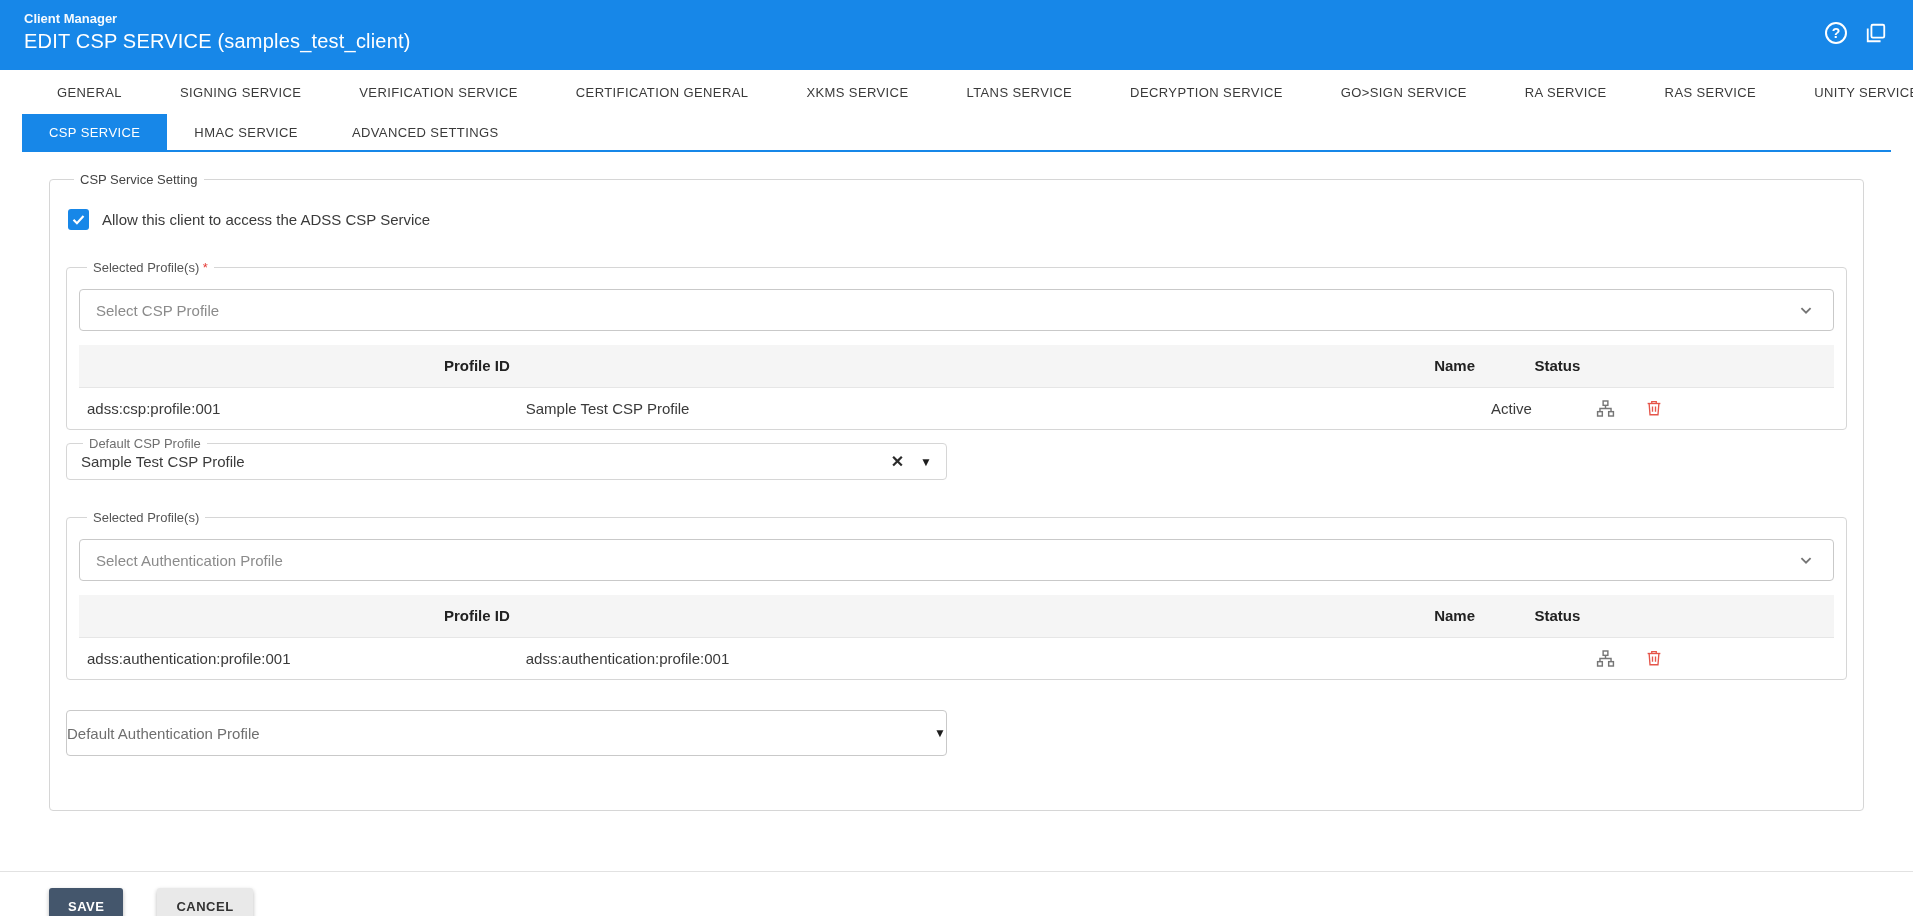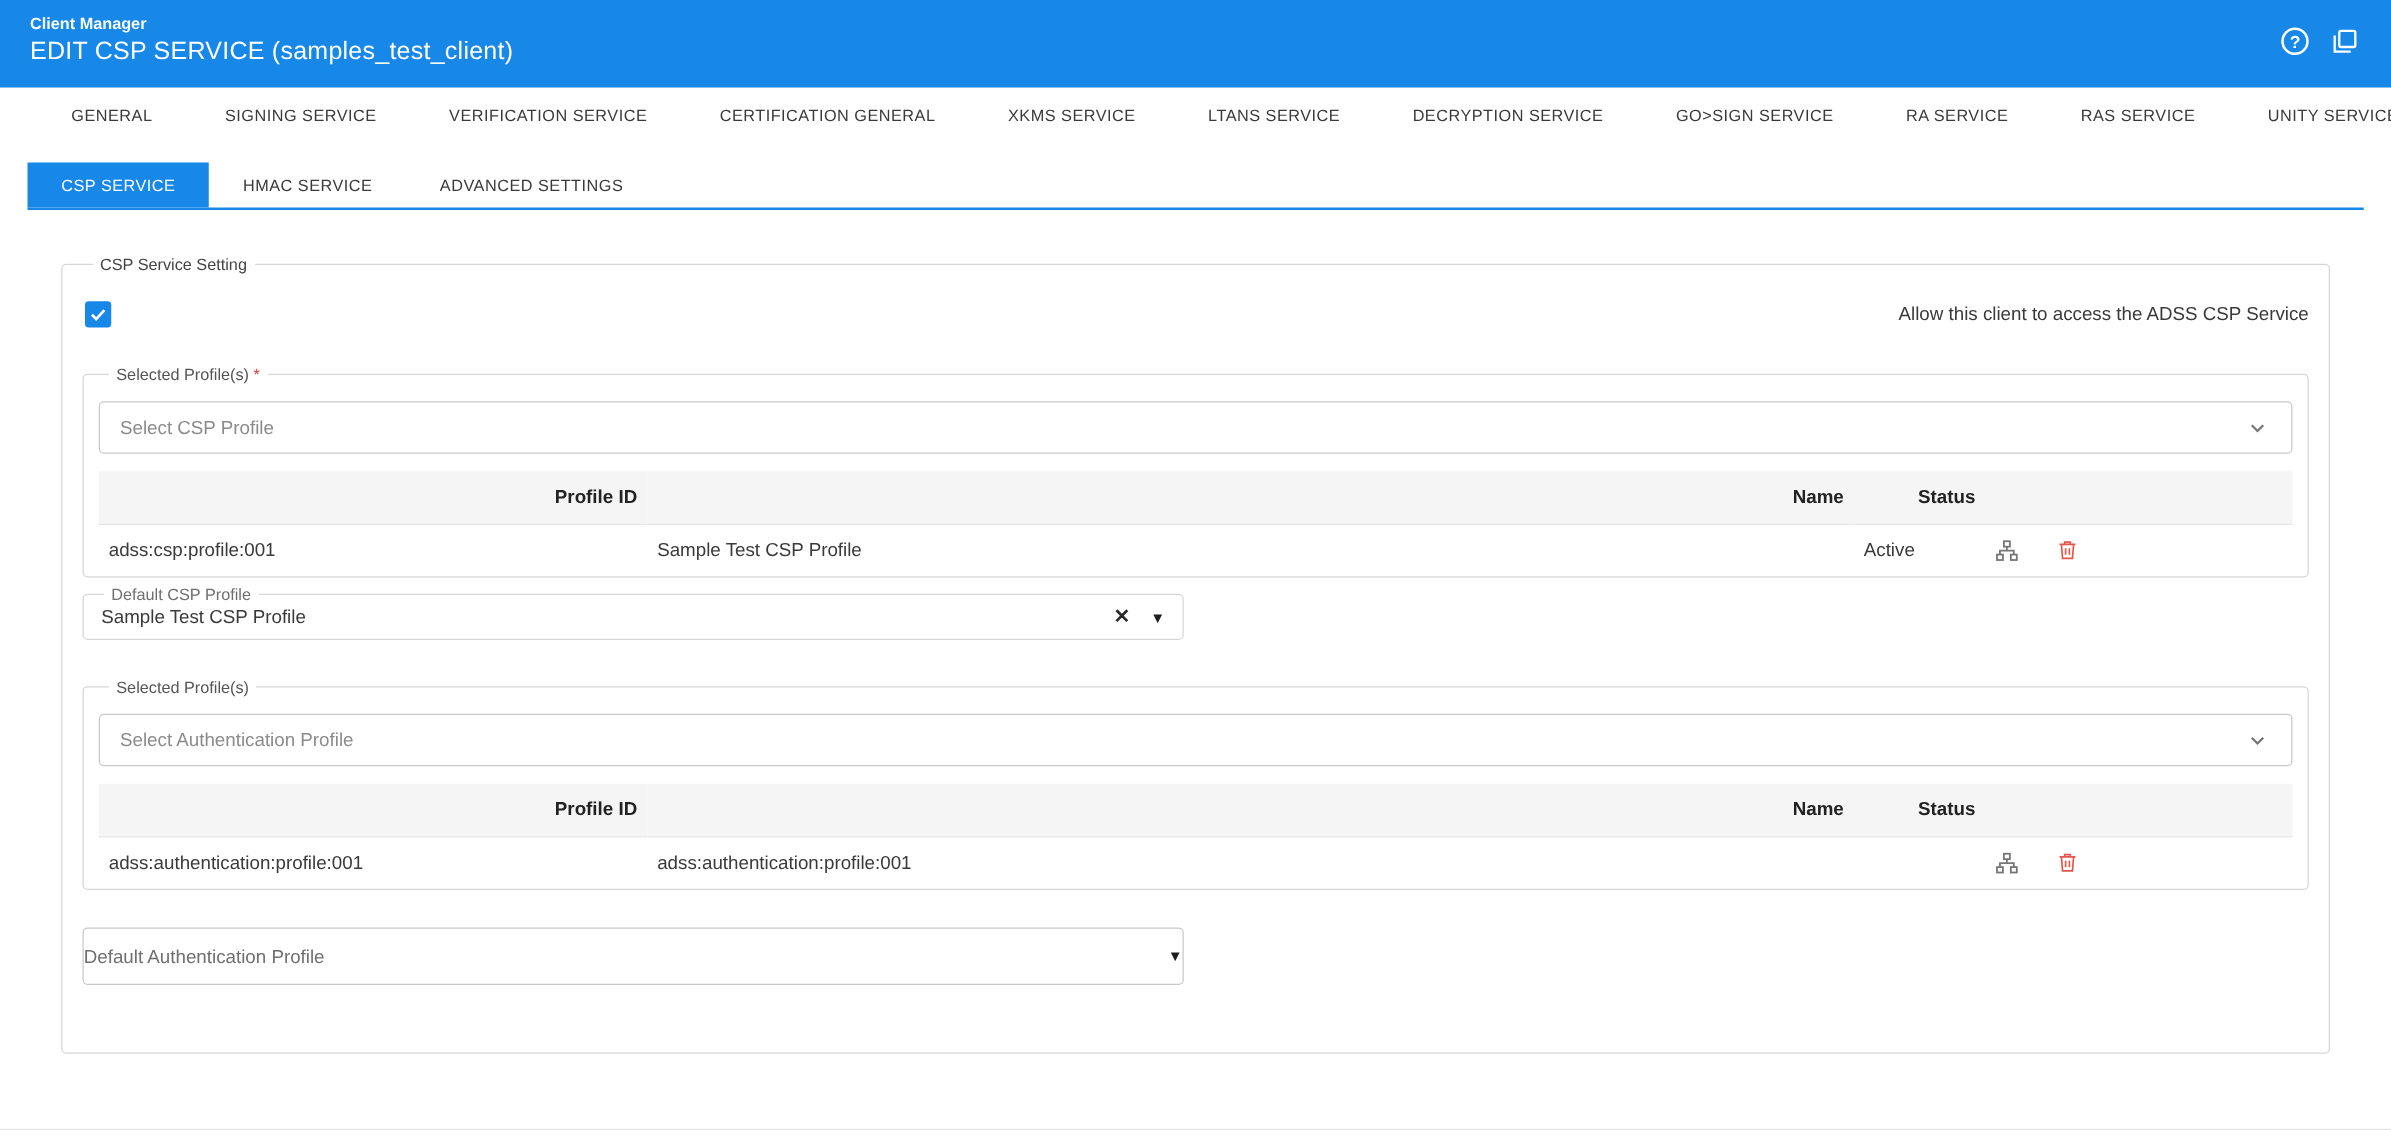--- a/index.html
+++ b/index.html
@@ -16,34 +16,34 @@
   .help-icon { width: 22px; height: 22px; border: 2px solid #fff; border-radius: 50%;
     display: flex; align-items: center; justify-content: center; font-size: 14px;
     font-weight: bold; cursor: pointer; }
   .copy-icon { cursor: pointer; display: flex; }
 
   
   .tabs-row1 { display: flex; padding-left: 28px; height: 44px; background: #fff; }
   .tab { display: flex; align-items: center; padding: 0 29px; font-size: 13px;
     font-weight: 500; color: #3a3a3a; letter-spacing: .4px; cursor: pointer;
     white-space: nowrap; }
-  .tabs-row2 { display: flex; margin: 16px 22px; border-bottom: 2px solid #1787e8;
+  .tabs-row2 { display: flex; margin: 0 22px; border-bottom: 2px solid #1787e8;
     height: 38px; }
   .tab2 { display: flex; align-items: center; padding: 0 27px; font-size: 13px;
     font-weight: 500; color: #3a3a3a; letter-spacing: .4px; cursor: pointer;
     white-space: nowrap; }
   .tab2.active { background: #1787e8; color: #fff; }
 
   
   .content { padding: 20px 49px 0 49px; }
   fieldset { border: 1px solid #d6d6d6; border-radius: 4px; }
   legend { font-size: 13px; color: #444; padding: 0 6px; margin-left: 8px; }
   .outer-fieldset { padding: 4px 16px 54px 16px; }
 
-  .checkbox-row { display: flex; align-items: center; gap: 13px; margin: 18px 0 0 2px; justify-content: space-between; }
+  .checkbox-row { display: flex; align-items: center; gap: 13px; margin: 18px 0 0 2px; }
   .checkbox { width: 21px; height: 21px; background: #1787e8; border-radius: 3px;
     display: flex; align-items: center; justify-content: center; cursor: pointer;
     flex: 0 0 auto; }
   .checkbox-label { font-size: 15px; color: #3a3a3a; }
 
   .profiles-fieldset { margin-top: 30px; padding: 14px 12px 0 12px; }
   .profiles-fieldset legend { color: #555; }
   .req { color: #e53935; }
 
   .select-box { border: 1px solid #c9c9c9; border-radius: 4px; height: 42px;

